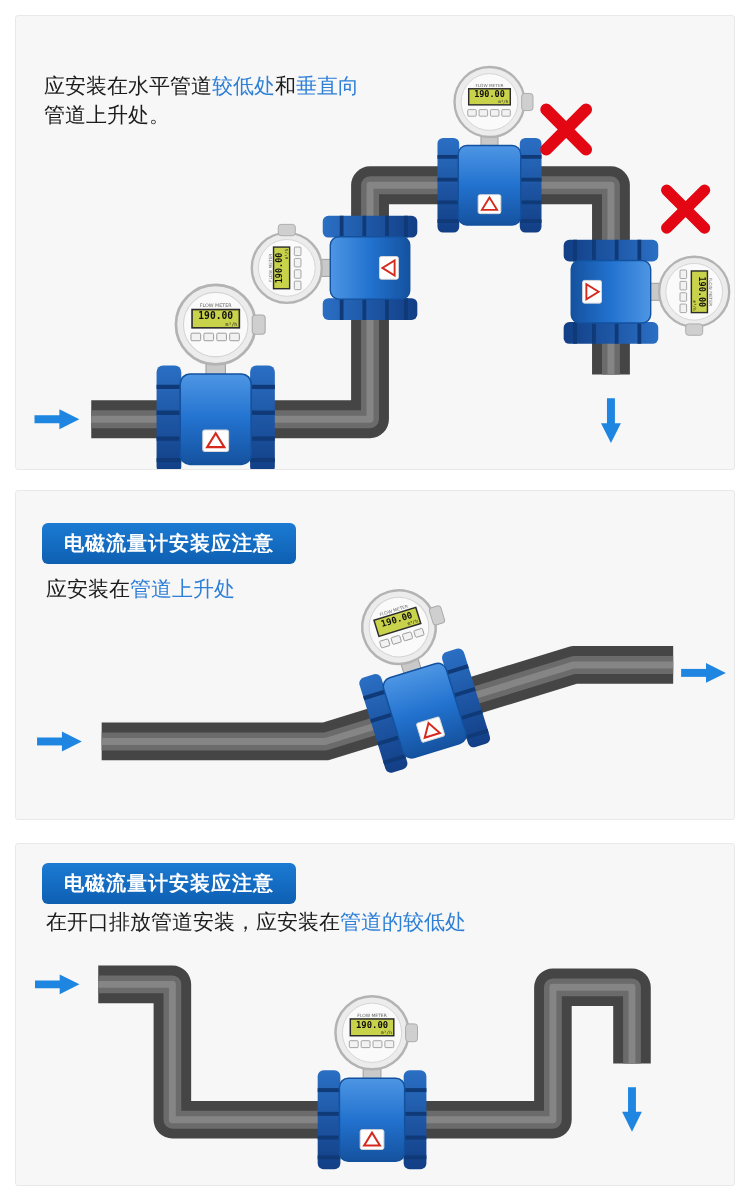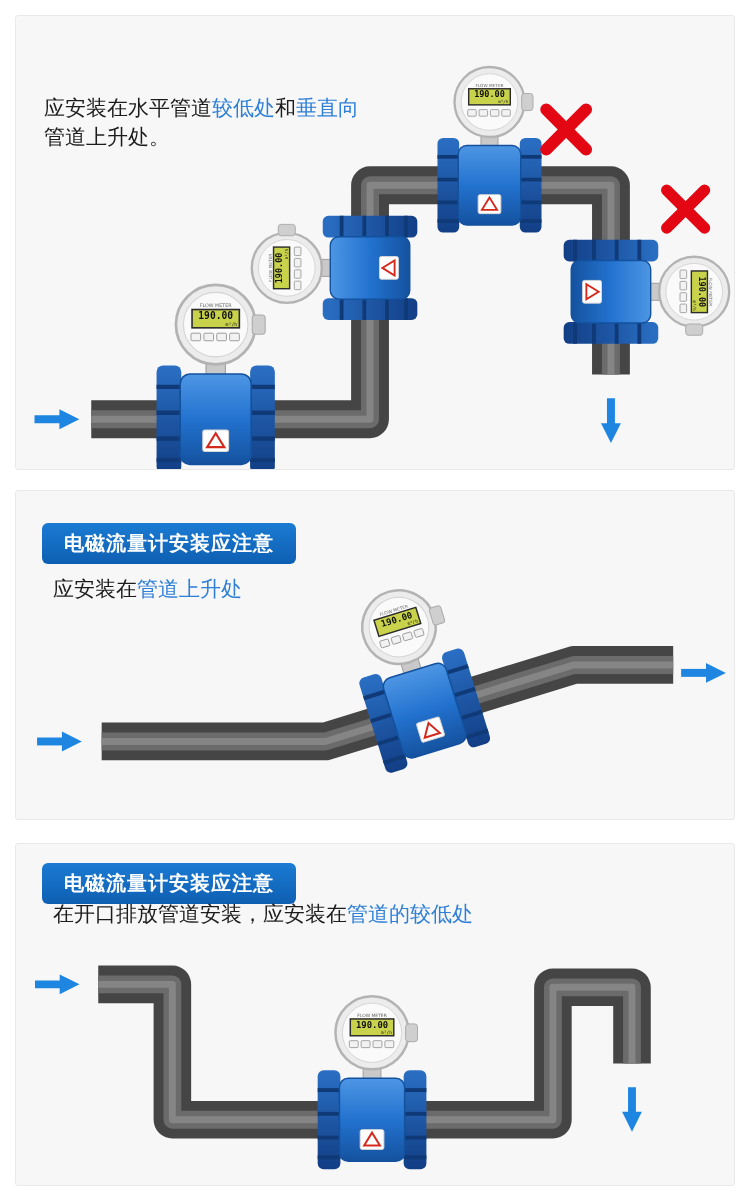--- a/index.html
+++ b/index.html
@@ -8,35 +8,35 @@
   .page { position:relative; width:750px; height:1201px; overflow:hidden; }
 
   .panel { position:absolute; left:15px; width:720px; background:#f7f7f8;
     border:1px solid #e9e9e9; border-radius:3px; overflow:hidden; }
   #p1 { top:15px;  height:455px; }
   #p2 { top:490px; height:330px; }
   #p3 { top:843px; height:343px; }
 
   .diagram { position:absolute; left:0; top:0; width:100%; height:100%; }
 
-  .desc { position:absolute; left:28px; top:78px; z-index:2;
+  .desc { position:absolute; left:28px; top:56px; z-index:2;
     font-size:21px; line-height:29px; color:#1c1c1c; }
   .desc .line { white-space:nowrap; }
   .blue { color:#2e7fd6; }
 
   .badge { position:absolute; left:26px; z-index:2; display:inline-block;
     background:linear-gradient(180deg,#1b7bd3,#0e5fb2); color:#fff;
     font-size:20px; font-weight:bold; letter-spacing:1px;
     padding:7px 22px; border-radius:6px; }
   #p2 .badge { top:32px; }
   #p3 .badge { top:19px; }
 
-  .caption { position:absolute; left:30px; z-index:2; font-size:21px; color:#1c1c1c;margin-left:7px; }
+  .caption { position:absolute; left:30px; z-index:2; font-size:21px; color:#1c1c1c; }
   #p2 .caption { top:84px; }
-  #p3 .caption { top:56px; }
+  #p3 .caption { top:64px; }
 
   .defs-svg { position:absolute; width:0; height:0; }
   .meter-font { font-family:"DejaVu Sans Mono","Liberation Mono",monospace; }
 </style>
 </head>
 <body>
 
 <div class="page">
 
   <svg class="defs-svg" aria-hidden="true">

